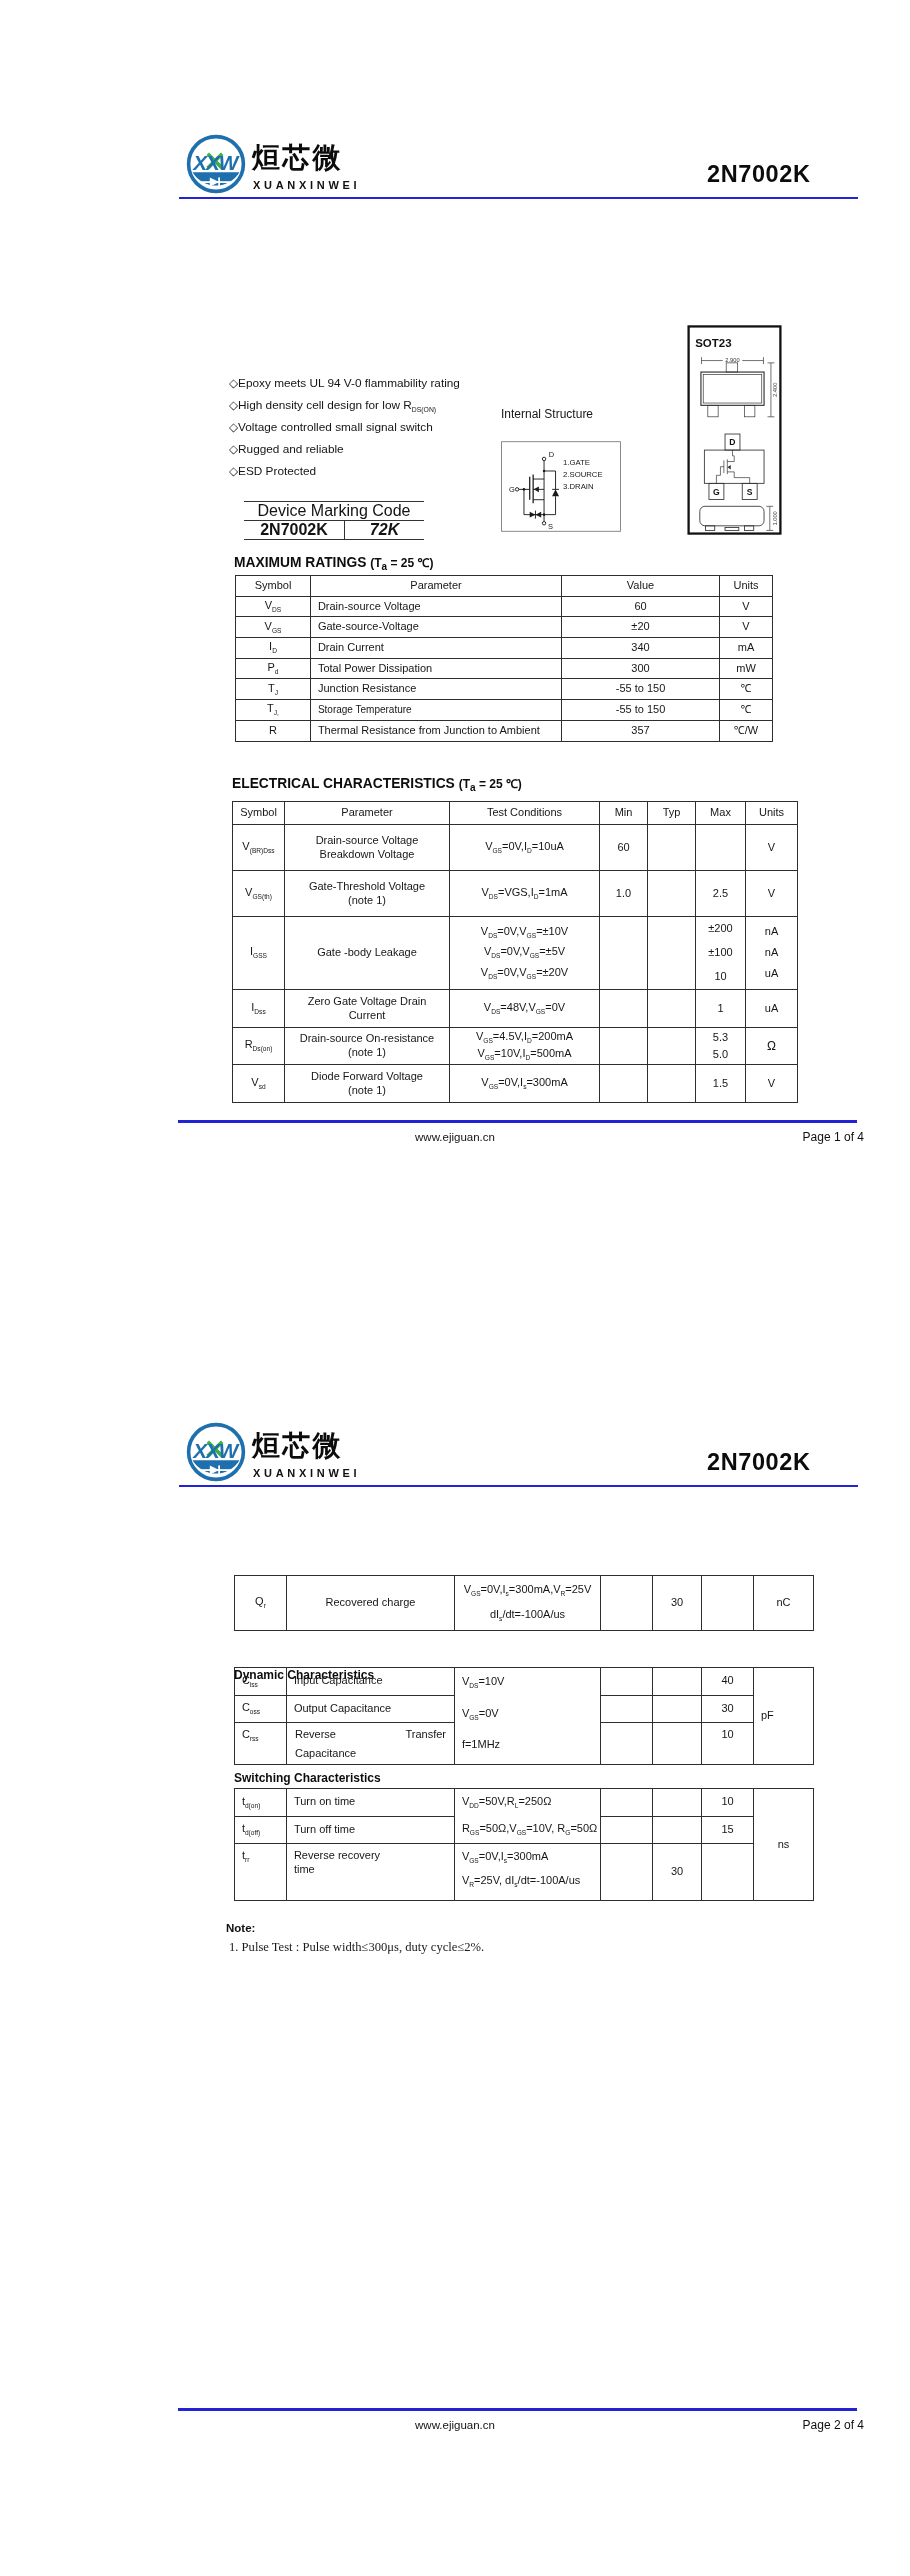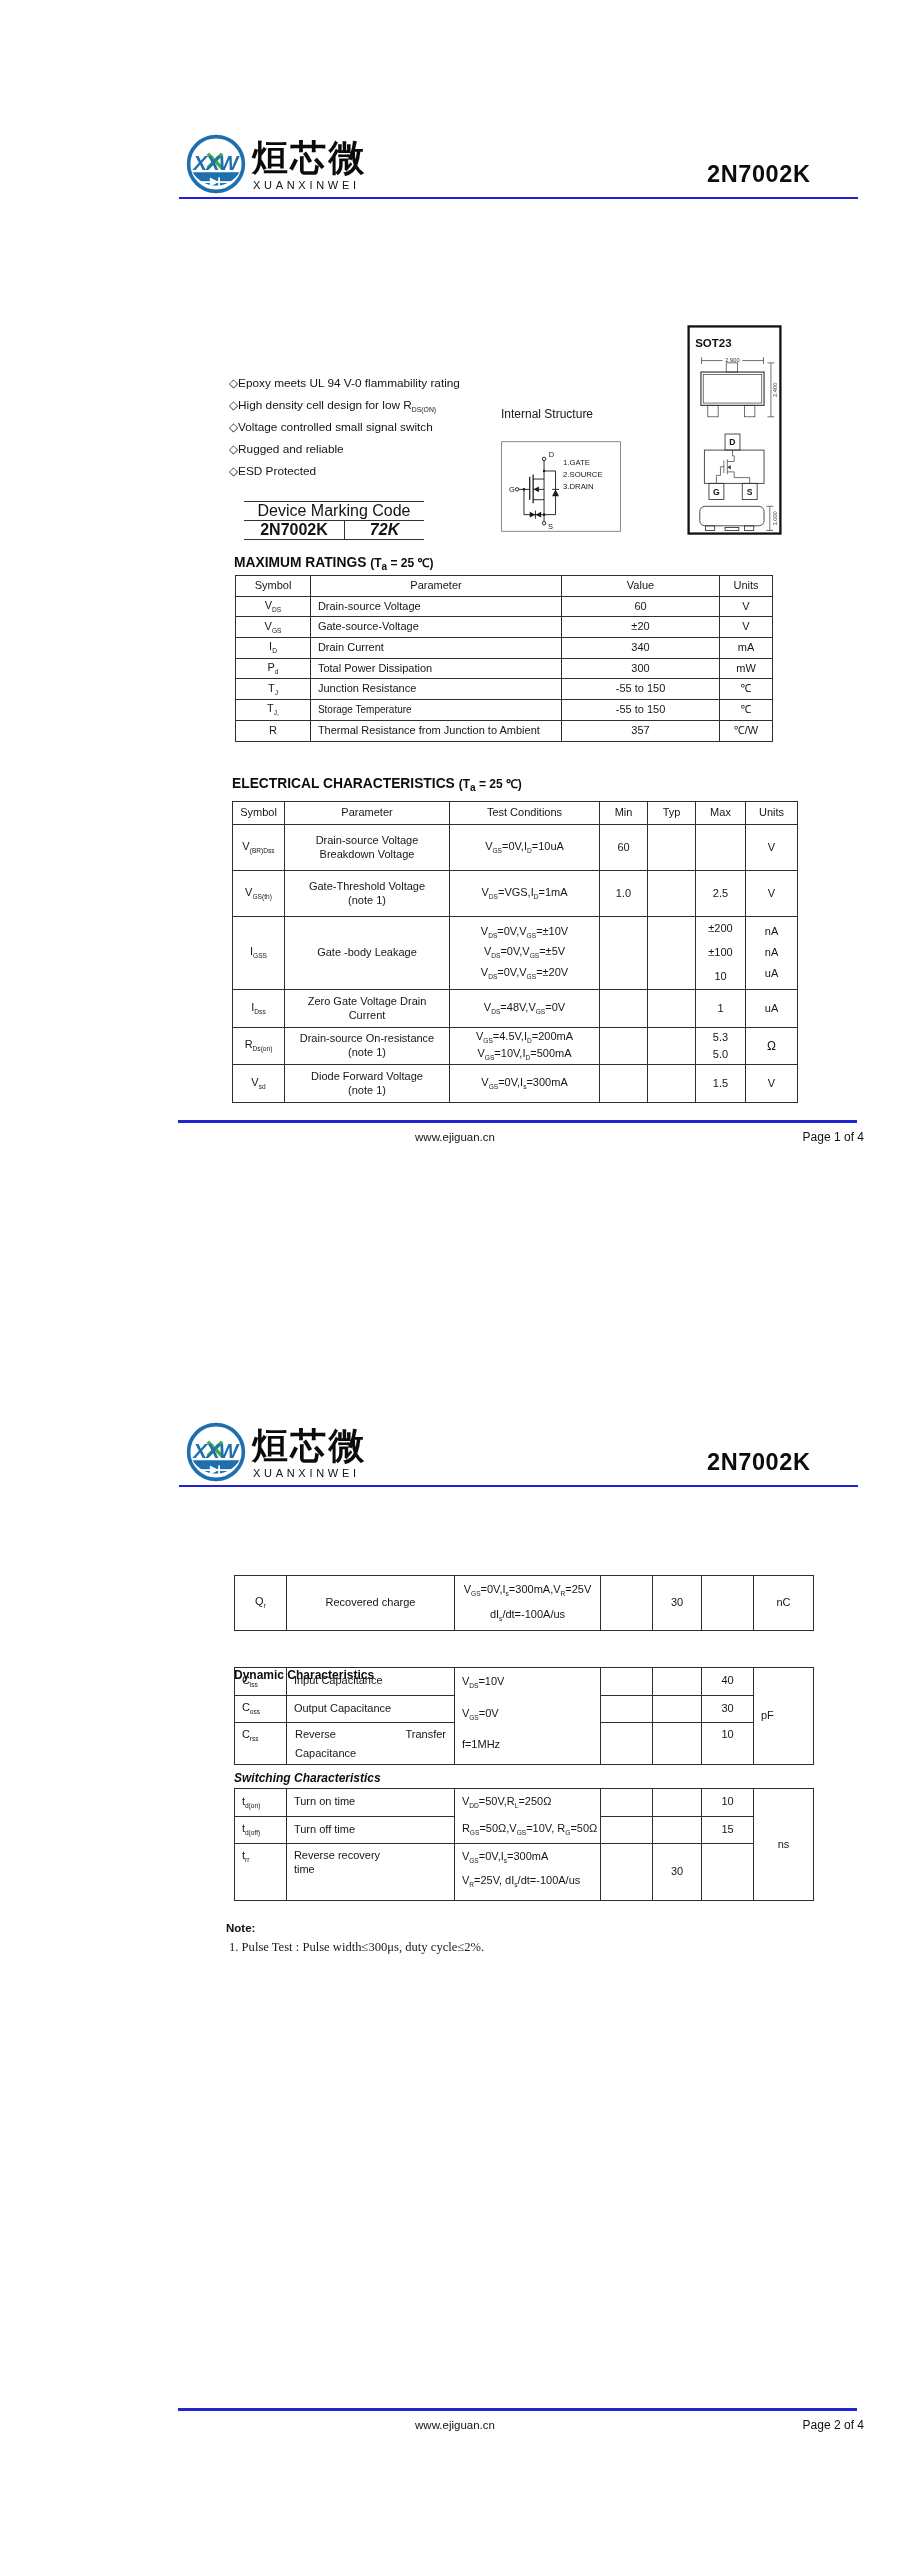--- a/index.html
+++ b/index.html
@@ -2,22 +2,22 @@
 <html style="font-size:9.2px"><head>
 <meta charset="utf-8">
 <style>
   html,body{margin:0;padding:0;background:#ffffff;}
   body{width:910px;font-family:"Liberation Sans",sans-serif;color:#151515;}
   .page{position:relative;width:910px;height:1288px;background:#fff;overflow:hidden;}
   .abs{position:absolute;}
   
   .hline{position:absolute;height:2.3px;background:#2323d6;}
   .logo-circle{position:absolute;}
-  .cjk{position:absolute;font-size:36px;font-weight:700;letter-spacing:2.3px;color:#0b0b0b;line-height:34px;white-space:nowrap;}
-  .logo-en{position:absolute;font-size:11px;font-weight:400;letter-spacing:3.7px;color:#111;white-space:nowrap;}
+  .cjk{position:absolute;font-size:28px;font-weight:700;letter-spacing:2.3px;color:#0b0b0b;line-height:34px;white-space:nowrap;}
+  .logo-en{position:absolute;font-size:11px;font-weight:700;letter-spacing:3.7px;color:#111;white-space:nowrap;}
   .part-number{position:absolute;font-size:23.5px;font-weight:600;letter-spacing:0.6px;color:#0c0c0c;white-space:nowrap;}
   
   .features{position:absolute;font-size:11.8px;font-weight:500;color:#141414;}
   .features div{height:22px;line-height:22px;white-space:nowrap;}
   .features sub{font-size:0.58em;}
   .is-title{position:absolute;font-size:12px;color:#161616;white-space:nowrap;}
   
   .sec-title{position:absolute;font-size:13.8px;font-weight:700;color:#0d0d0d;white-space:nowrap;}
   .sec-title .cond{font-size:12px;font-weight:700;}
   .sub-title{position:absolute;font-size:12px;font-weight:700;color:#0d0d0d;white-space:nowrap;}
@@ -462,21 +462,21 @@
             </div>
         <div style="text-align:left;padding:4.6px 0 0 8px;">Capacitance</div>
       </td>
       <td></td>
       <td></td>
       <td class="padtop">10</td>
     </tr>
   </tbody>
     </table>
 
-  <div class="sub-title" style="left:234px;top:483px;font-style:italic;">Switching Characteristics</div>
+  <div class="sub-title" style="left:234px;top:483px;">Switching Characteristics</div>
   <table class="tbl" style="left:234px;top:500px;width:577px;">
     <colgroup>
         <col style="width:52px">
         <col style="width:168px">
         <col style="width:146px">
         <col style="width:52px">
         <col style="width:49px">
         <col style="width:52px">
         <col style="width:60px">
       </colgroup>

